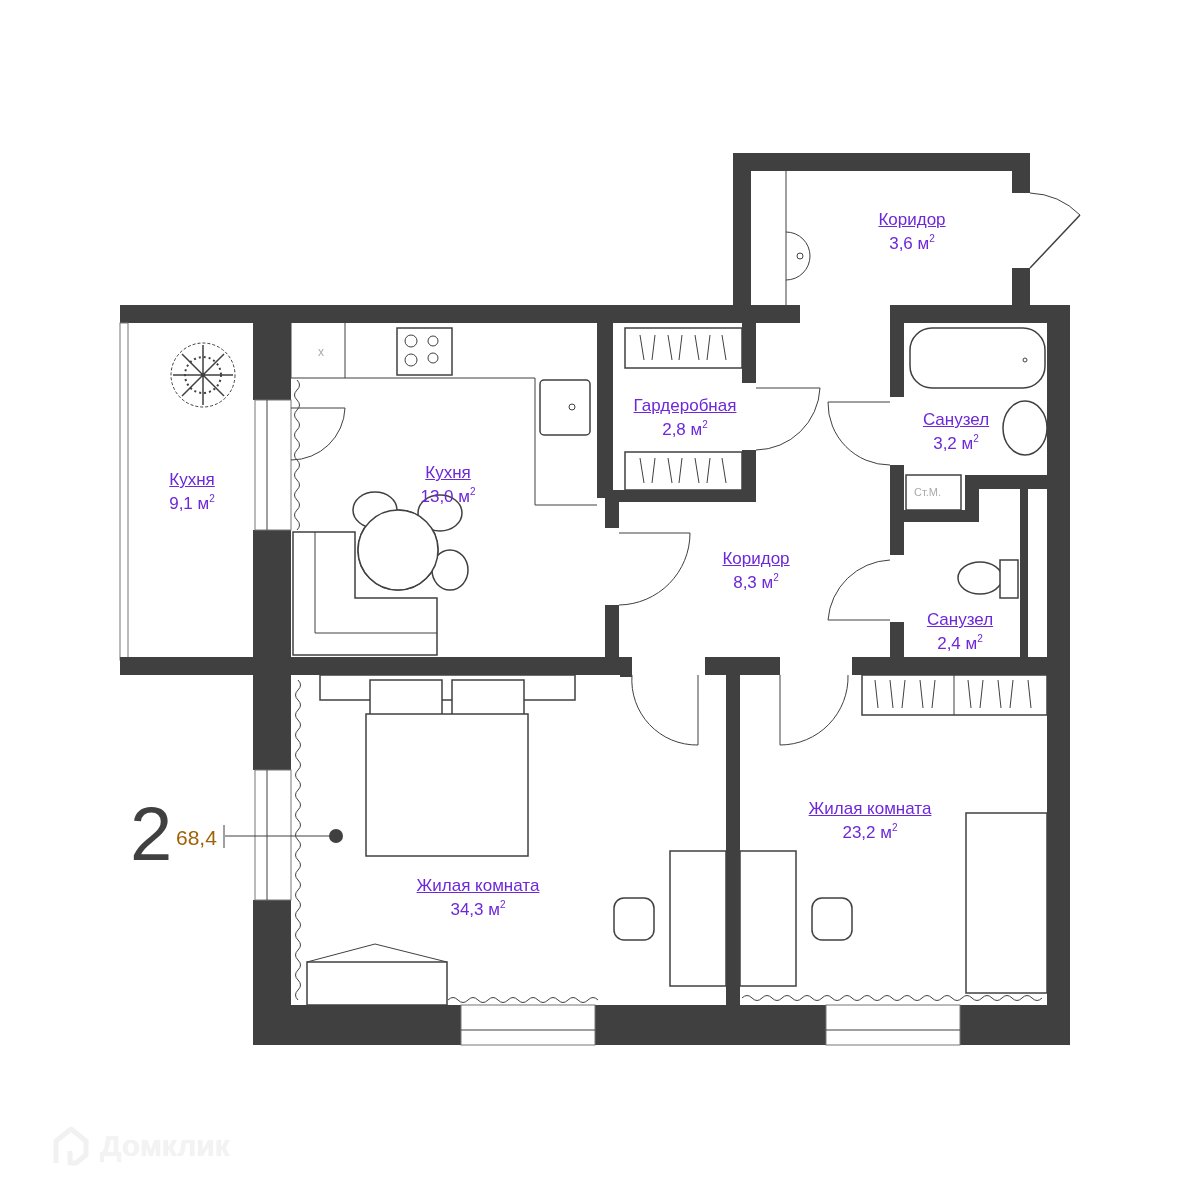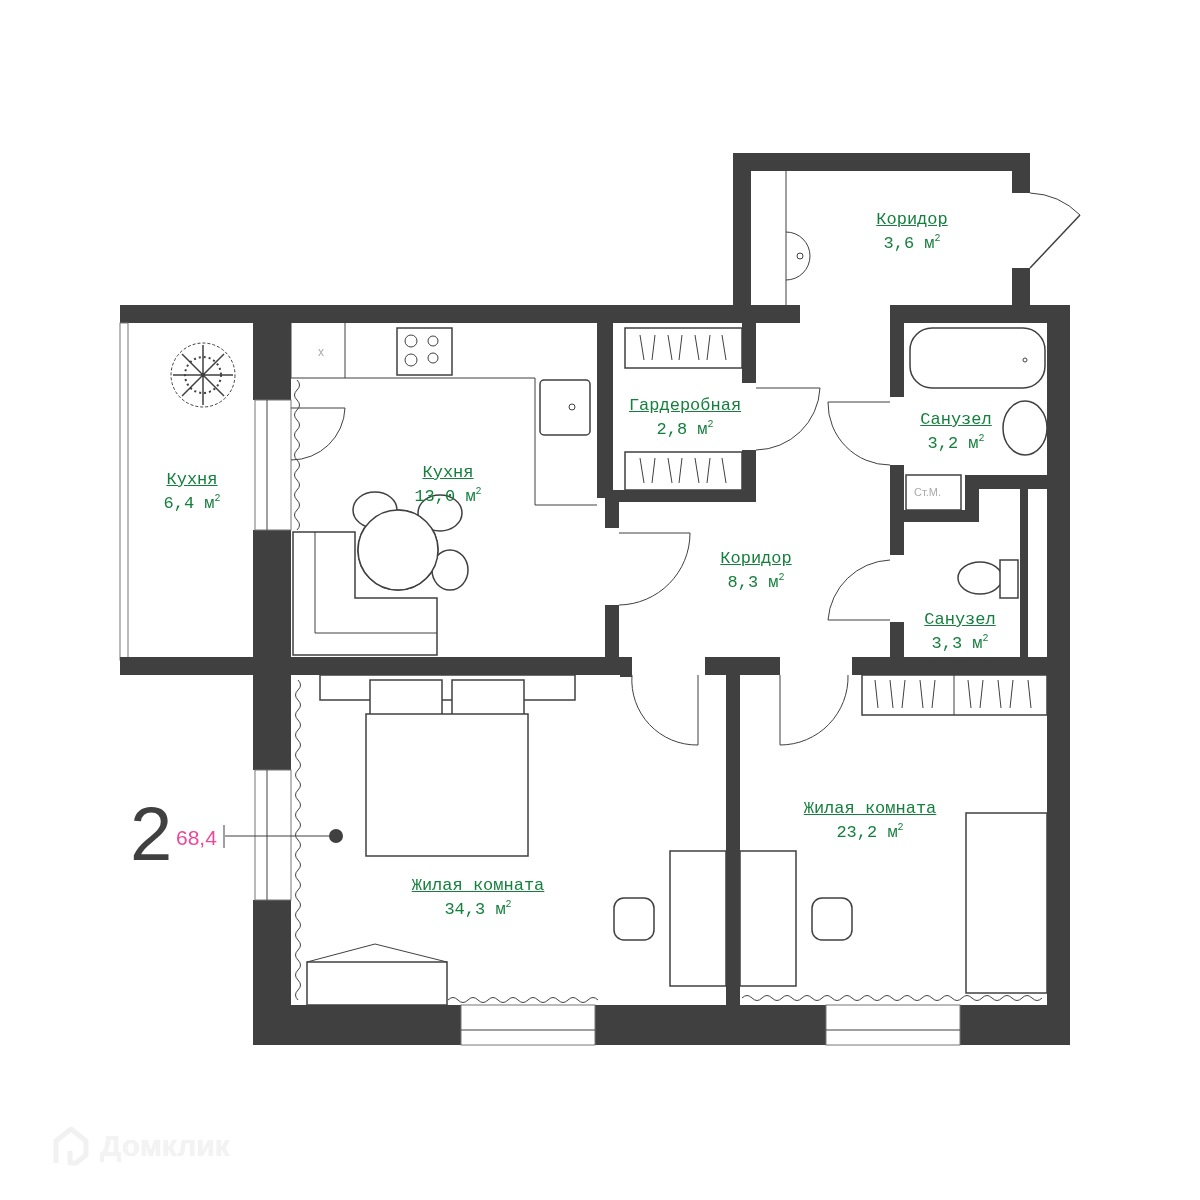--- a/index.html
+++ b/index.html
@@ -3,26 +3,26 @@
 <meta charset="utf-8">
 <style>
   html, body { margin: 0; padding: 0; background: #ffffff; }
   body { width: 1200px; height: 1200px; position: relative; overflow: hidden; font-family: "Liberation Serif", serif; }
   #plan { position: absolute; left: 0; top: 0; width: 1200px; height: 1200px; }
   .wall { fill: #404040; }
   .line { fill: none; stroke: #404040; stroke-width: 1.5; }
   .thin { fill: none; stroke: #404040; stroke-width: 1; }
   .furn { fill: #ffffff; stroke: #404040; stroke-width: 1.5; }
   .win { fill: #ffffff; stroke: #777; stroke-width: 1; }
-  .label { position: absolute; text-align: center; color: #15803d; font-family: Liberation Mono, monospace; font-size: 17px; line-height: 19px; white-space: nowrap; transform: translateX(-50%); }
+  .label { position: absolute; text-align: center; color: #6d28d9; font-family: Liberation Sans, sans-serif; font-size: 17px; line-height: 19px; white-space: nowrap; transform: translateX(-50%); }
   .label .nm { text-decoration: underline; display: block; }
   .label .ar { display: block; }
   .label sup { font-size: 10px; }
   .rooms-count { position: absolute; left: 130px; top: 796px; font-family: "Liberation Sans", sans-serif; font-size: 76px; line-height: 76px; color: #404040; }
-  .total-area { position: absolute; left: 176px; top: 826px; font-family: "Liberation Sans", sans-serif; font-size: 21px; color: #ec4899; }
+  .total-area { position: absolute; left: 176px; top: 826px; font-family: "Liberation Sans", sans-serif; font-size: 21px; color: #a16207; }
   .st-m { font-family: "Liberation Sans", sans-serif; font-size: 11px; fill: #aaa; }
   .watermark { position: absolute; left: 50px; top: 1125px; display: flex; align-items: center; gap: 8px; opacity: 0.9; }
   .watermark span { font-family: "Liberation Sans", sans-serif; font-size: 30px; font-weight: bold; color: #f2f2f2; text-shadow: 0 0 1px #e6e6e6; }
 </style>
 </head>
 <body>
 
 <svg id="plan" viewBox="0 0 1200 1200" xmlns="http://www.w3.org/2000/svg">
 
   <g>
@@ -185,41 +185,41 @@
     <circle cx="336" cy="836" r="7" fill="#404040"></circle>
   </g>
 </svg>
 
 <div class="label" style="left:912px; top:210px;">
   <span class="nm">Коридор</span>
   <span class="ar"><span>3,6 м</span><sup>2</sup></span>
 </div>
 <div class="label" style="left:192px; top:470px;">
   <span class="nm">Кухня</span>
-  <span class="ar"><span>6,4 м</span><sup>2</sup></span>
+  <span class="ar"><span>9,1 м</span><sup>2</sup></span>
 </div>
 <div class="label" style="left:448px; top:427px;margin-top:36px;">
   <span class="nm">Кухня</span>
   <span class="ar"><span>13,0 м</span><sup>2</sup></span>
 </div>
 <div class="label" style="left:685px; top:396px;">
   <span class="nm">Гардеробная</span>
   <span class="ar"><span>2,8 м</span><sup>2</sup></span>
 </div>
 <div class="label" style="left:956px; top:410px;">
   <span class="nm">Санузел</span>
   <span class="ar"><span>3,2 м</span><sup>2</sup></span>
 </div>
 <div class="label" style="left:756px; top:549px;">
   <span class="nm">Коридор</span>
   <span class="ar"><span>8,3 м</span><sup>2</sup></span>
 </div>
 <div class="label" style="left:960px; top:610px;">
   <span class="nm">Санузел</span>
-  <span class="ar"><span>3,3 м</span><sup>2</sup></span>
+  <span class="ar"><span>2,4 м</span><sup>2</sup></span>
 </div>
 <div class="label" style="left:478px; top:876px;">
   <span class="nm">Жилая комната</span>
   <span class="ar"><span>34,3 м</span><sup>2</sup></span>
 </div>
 <div class="label" style="left:870px; top:799px;">
   <span class="nm">Жилая комната</span>
   <span class="ar"><span>23,2 м</span><sup>2</sup></span>
 </div>
 

